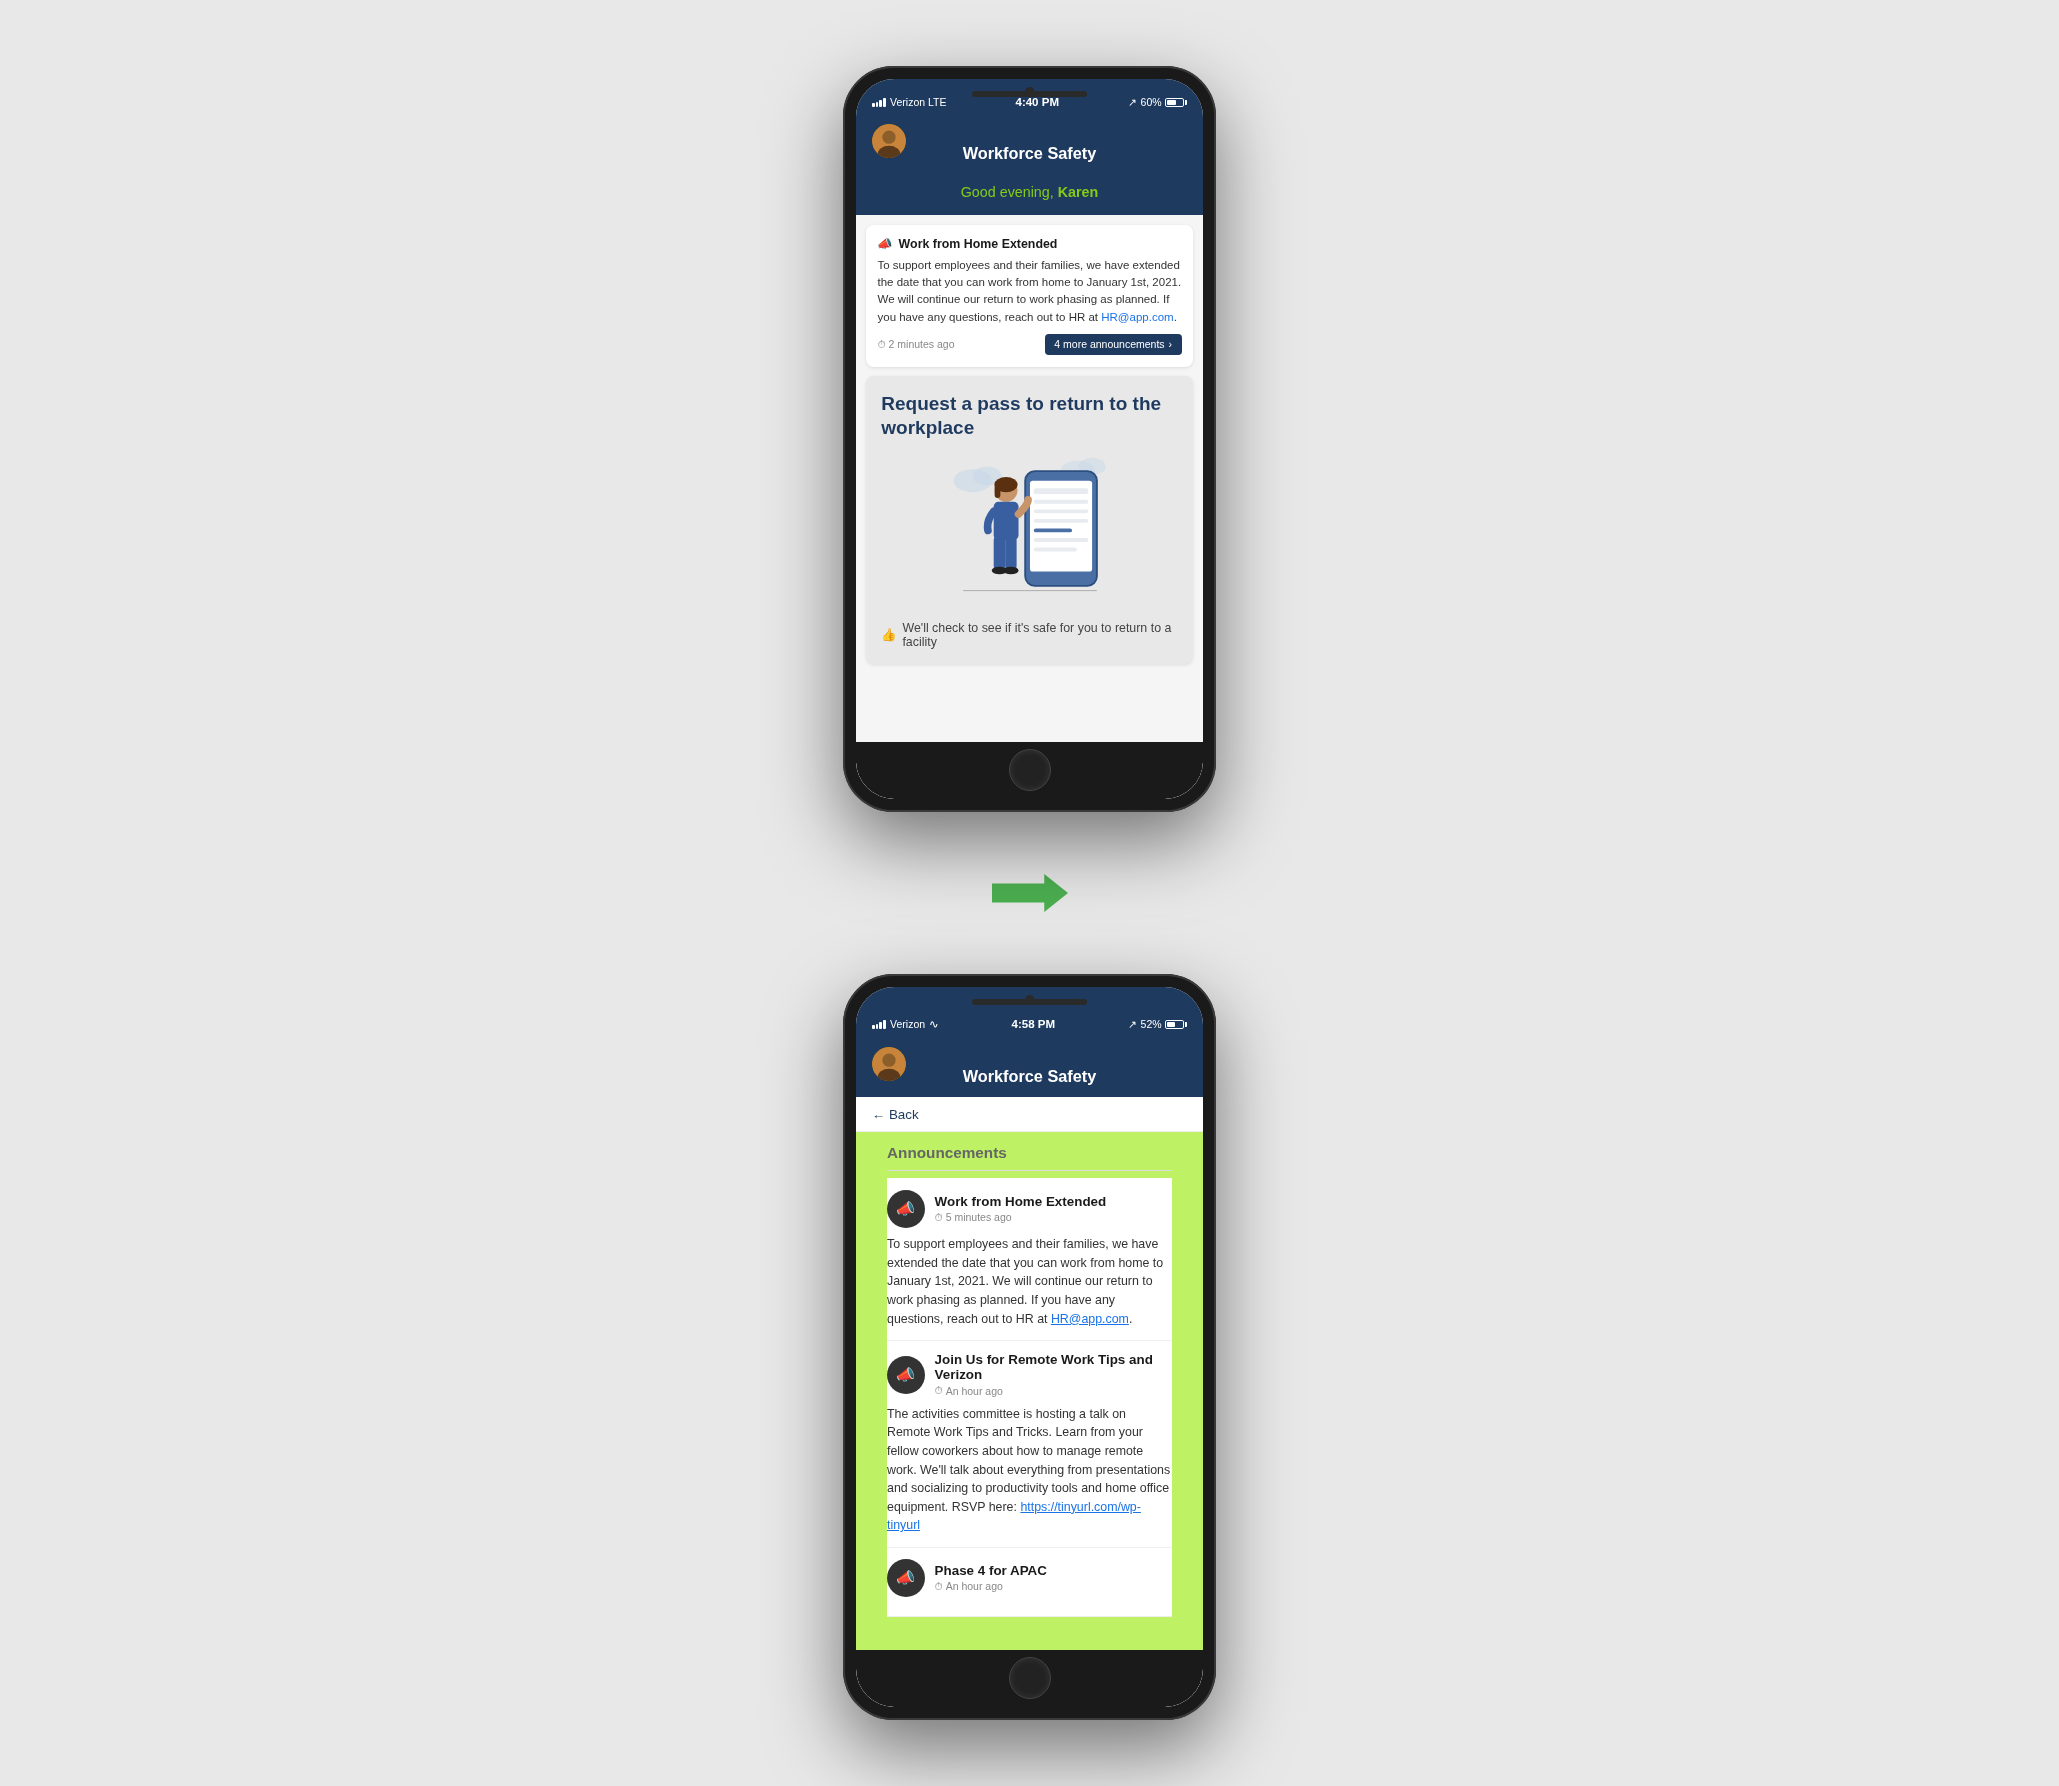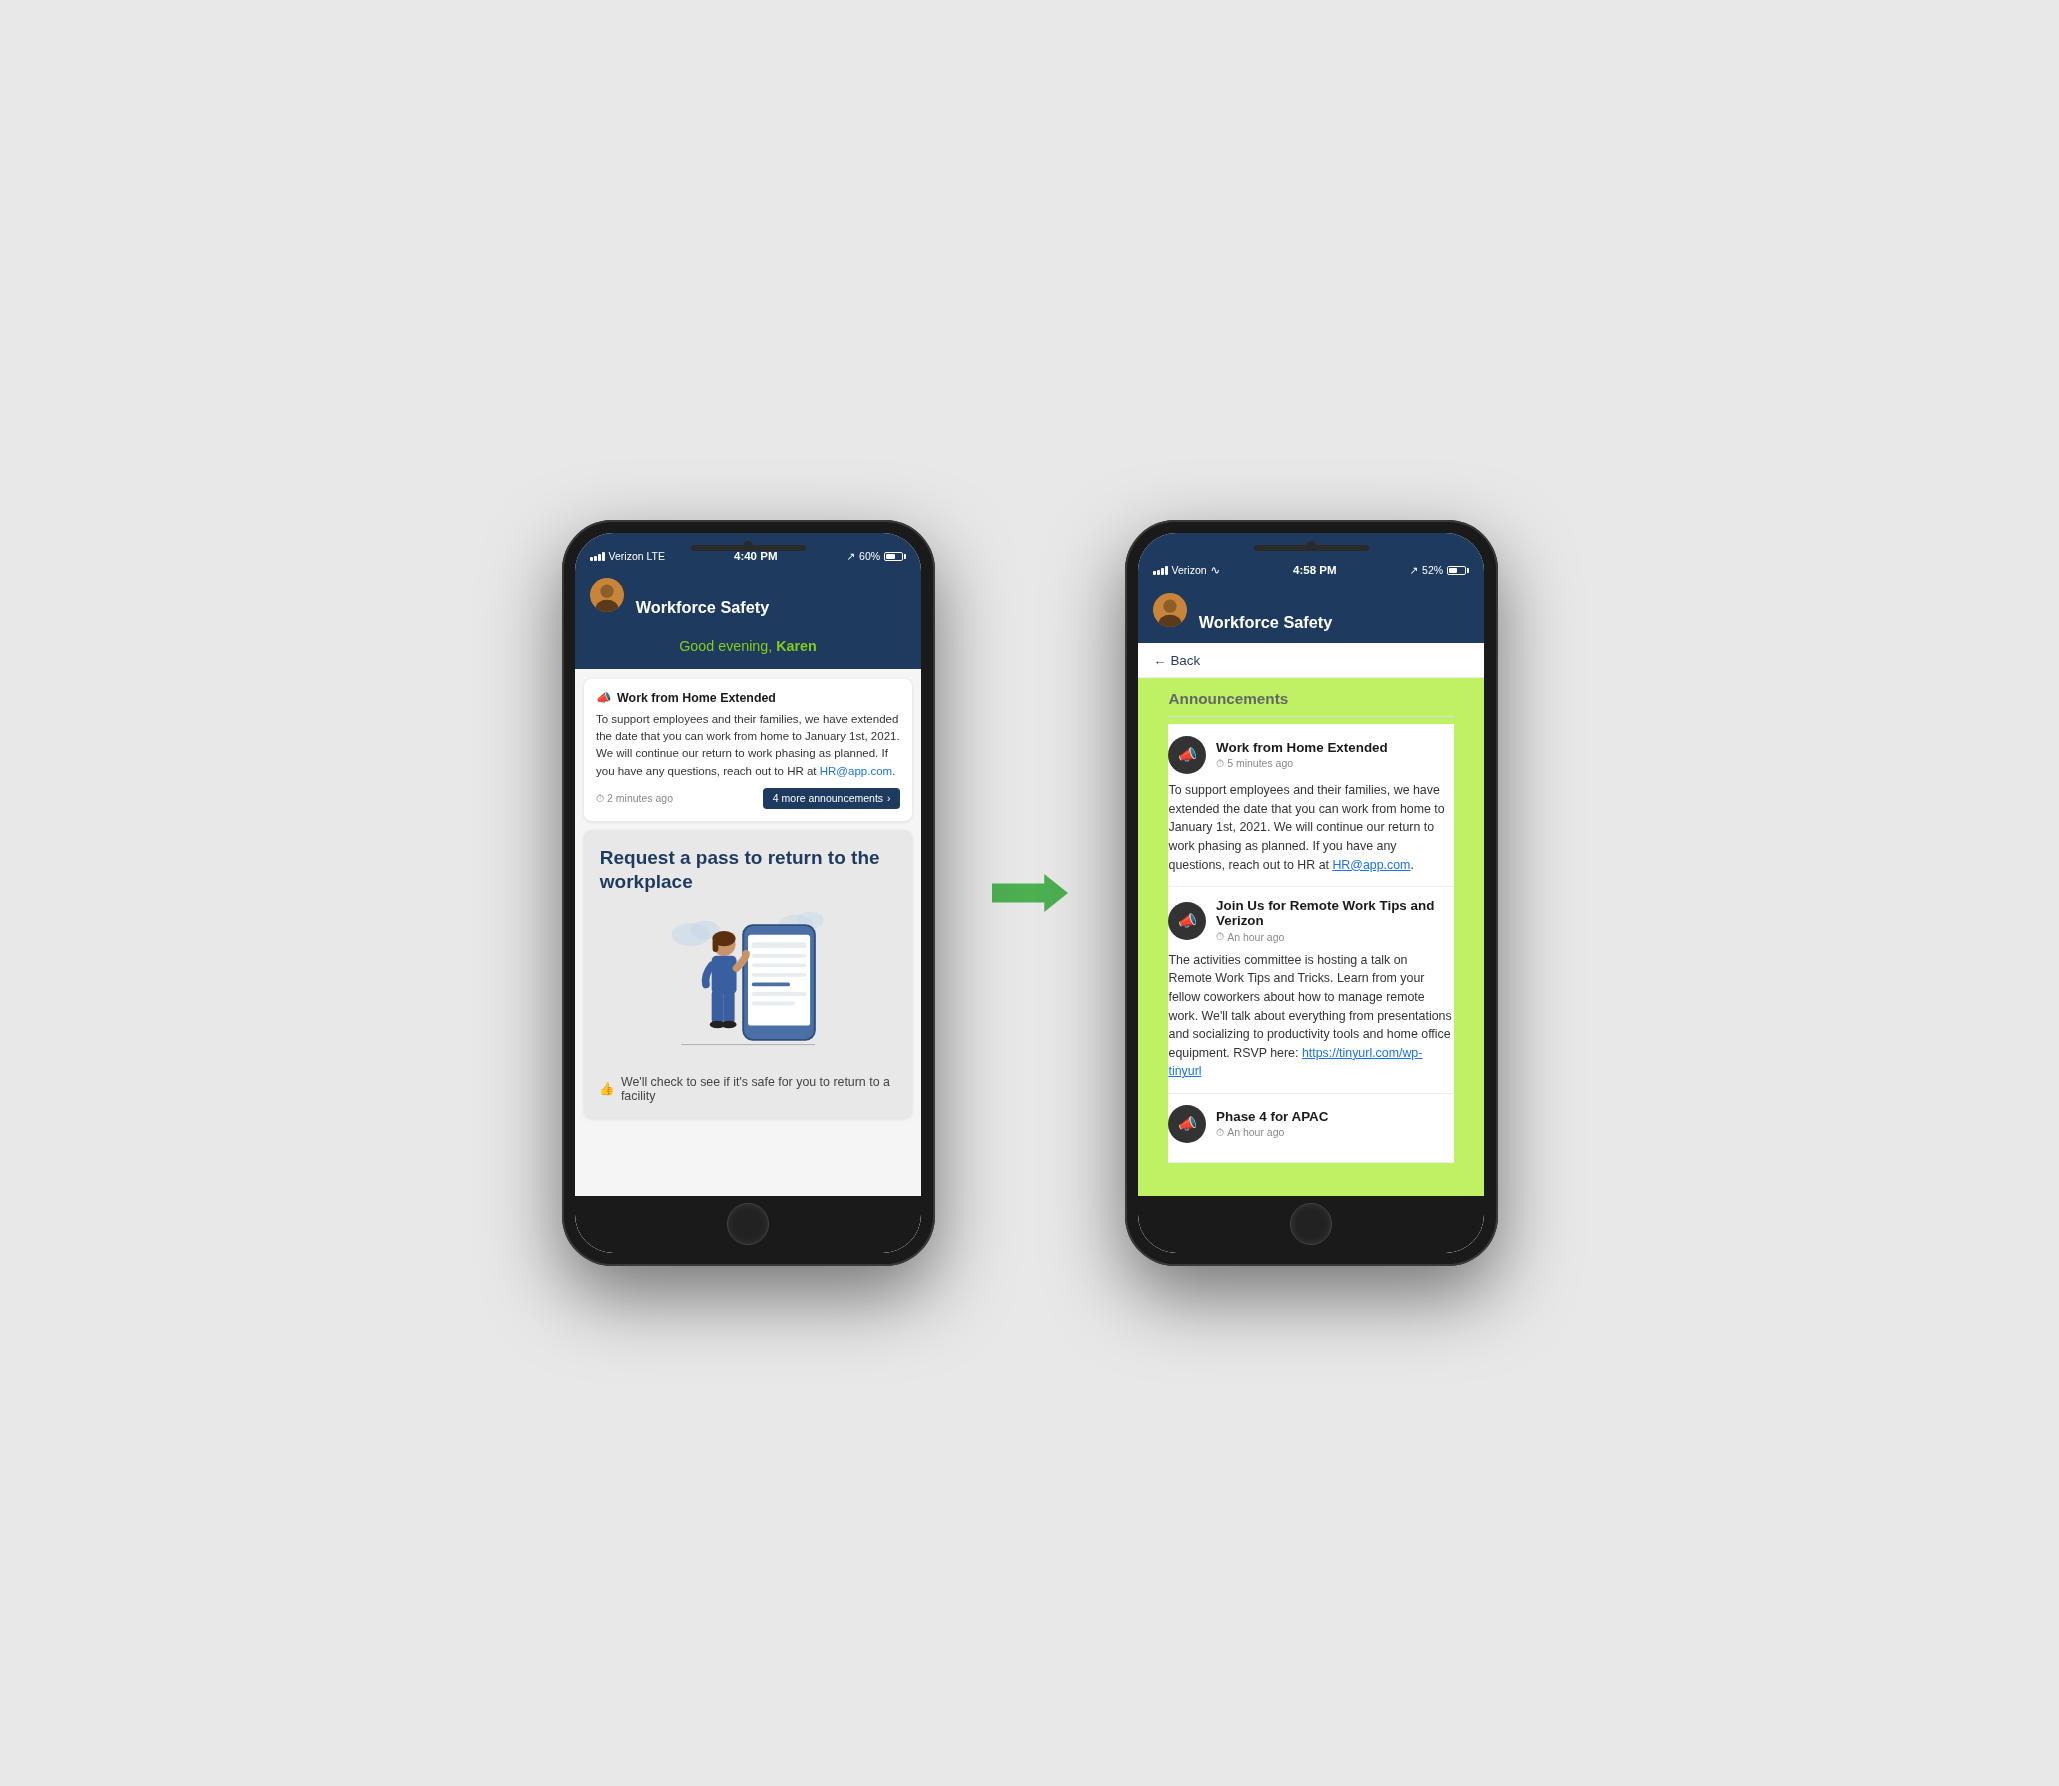--- a/index.html
+++ b/index.html
@@ -9,20 +9,21 @@
       justify-content: center;
       align-items: center;
       min-height: 100vh;
       font-family: -apple-system, BlinkMacSystemFont, 'Helvetica Neue', sans-serif;
       padding: 38px 19px;
     }
     .scene {
       display: flex;
       align-items: center;
       gap: 57px;
+      flex-direction: column;
     }
     
     .phone {
       width: 373px;
       height: 746px;
       background: #1a1a1a;
       border-radius: 50px;
       padding: 13.4px;
       box-shadow: 0 29px 76px rgba(0,0,0,0.5), inset 0 0 0 1.9px #3a3a3a;
       position: relative;
@@ -128,20 +129,21 @@
       flex-shrink: 0;
       display: flex;
       align-items: center;
       justify-content: center;
     }
     .avatar svg { width: 34px; height: 34px; }
     .header-title {
       font-size: 16.3px;
       font-weight: 600;
       flex: 1;
+      text-align: center;
       margin-top: 24px;
     }
     
     .screen-content {
       flex: 1;
       overflow-y: auto;
       background: #f5f5f5;
     }
     .screen-content::-webkit-scrollbar { display: none; }
     

